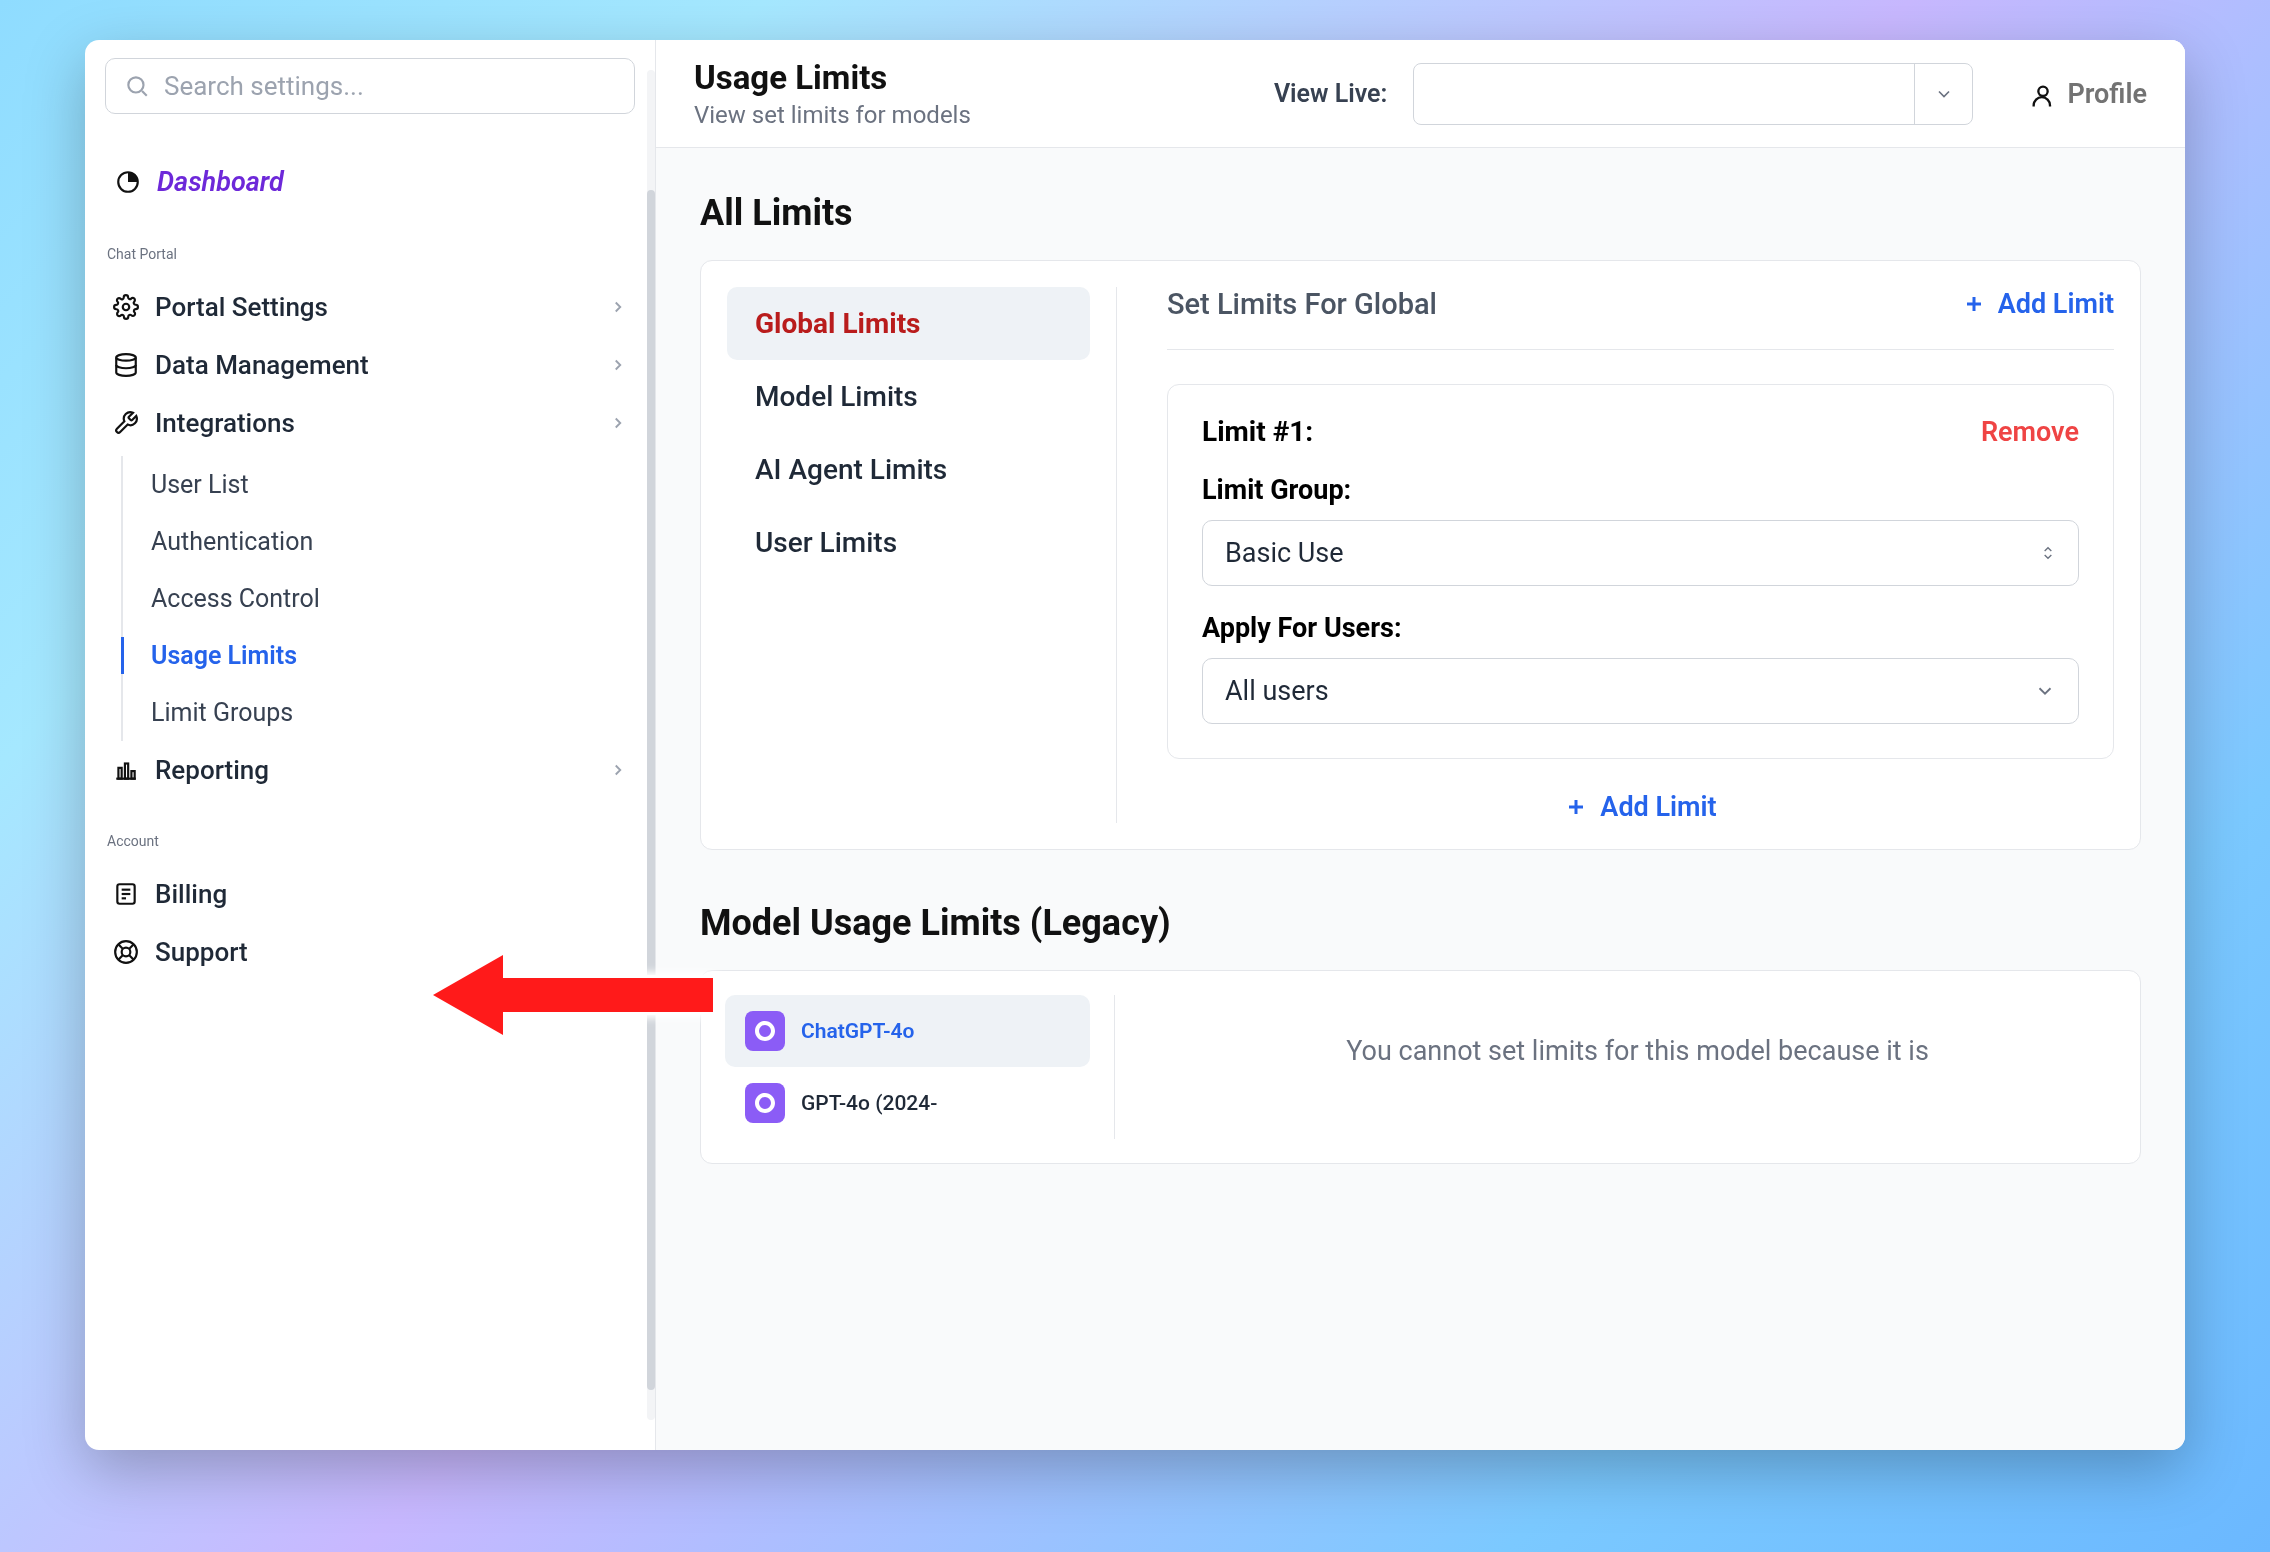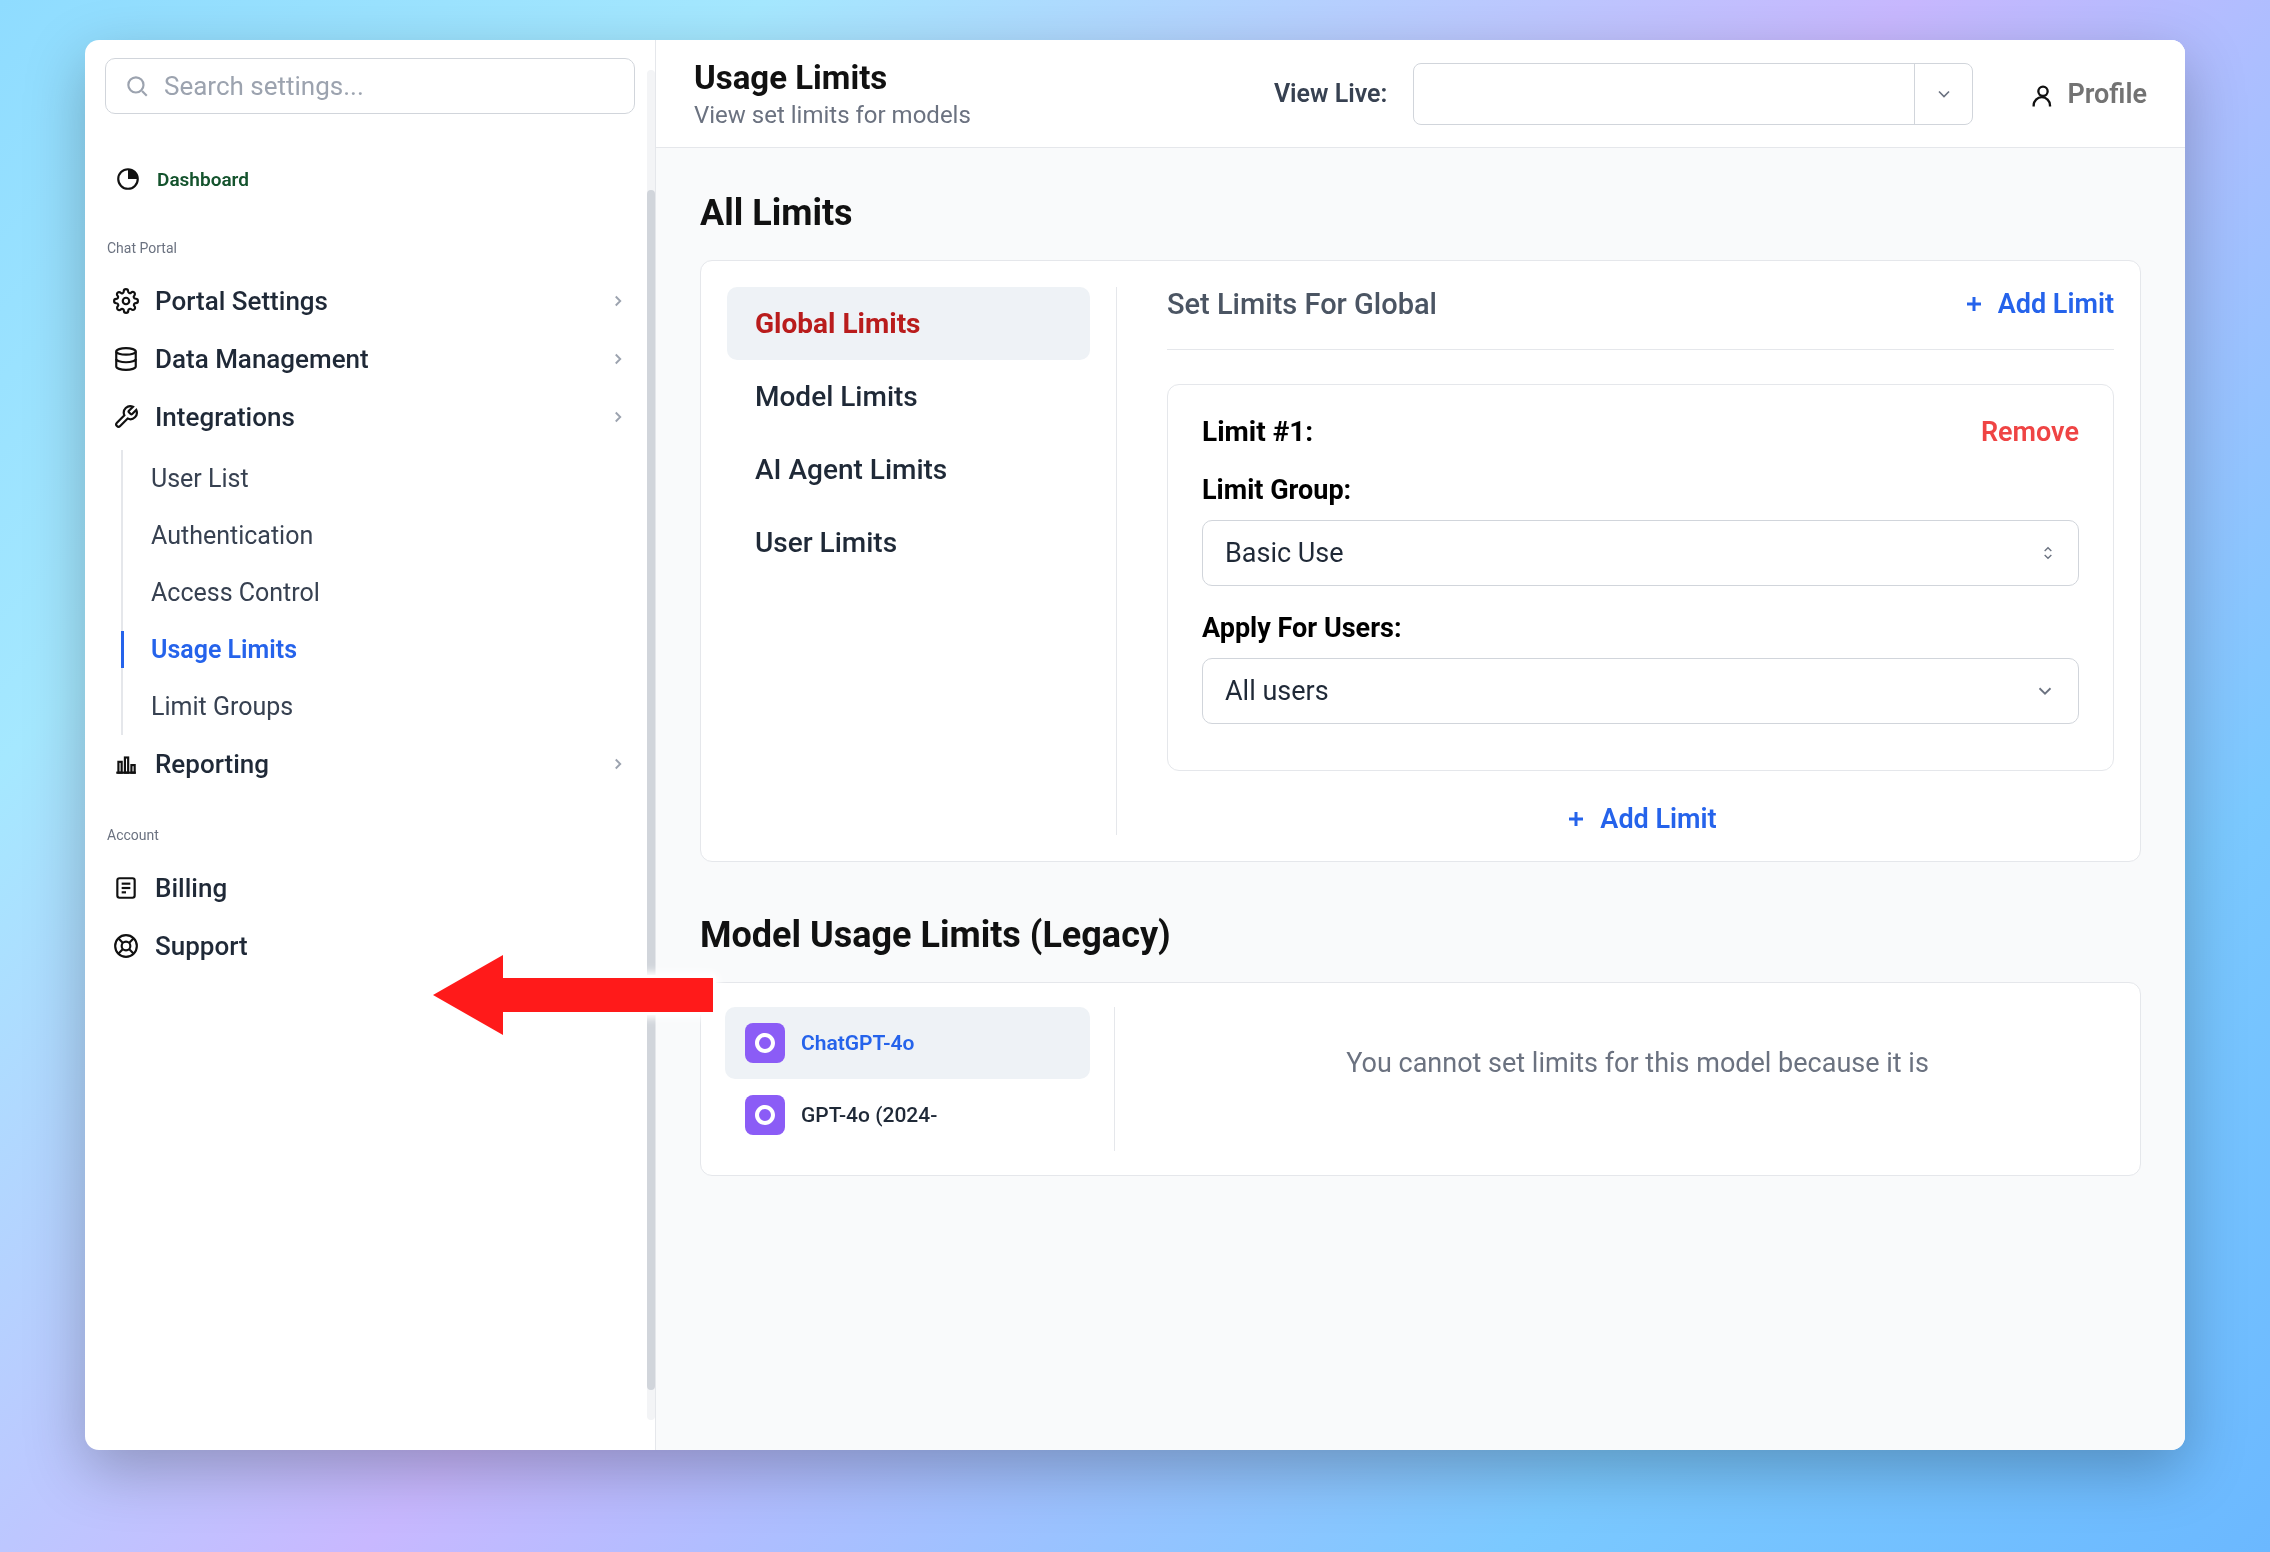--- a/index.html
+++ b/index.html
@@ -43,24 +43,25 @@
   flex: 1;
   background: transparent;
 }
 .search-box input::placeholder { color: #9ca3af; }
 .nav-top-item {
   display: flex;
   align-items: center;
   gap: 16px;
   padding: 14px 10px;
   margin-top: 38px;
-  font-size: 19px;
+  font-size: 27px;
   font-weight: 600;
-  color: #14532d;
-  cursor: pointer;
+  color: #6d28d9;
+  cursor: pointer;
+  font-style: italic;
 }
 .nav-section-label {
   font-size: 14px;
   color: #6b7280;
   padding: 34px 0 16px 2px;
 }
 .nav-item {
   display: flex;
   align-items: center;
   gap: 16px;
@@ -490,21 +491,21 @@
             <div class="select-box">
               <span>Basic Use</span>
               <span class="icon">
                 <svg width="16" height="20" viewBox="0 0 24 24" fill="none" stroke="#6b7280" stroke-width="2">
                     <polyline points="7 9 12 4 17 9"></polyline>
                     <polyline points="7 15 12 20 17 15"></polyline>
                   </svg>
               </span>
             </div>
             <div class="field-label">Apply For Users:</div>
-            <div class="select-box" style="margin-bottom:16px">
+            <div class="select-box" style="margin-bottom:4px">
               <span>All users</span>
               <span class="icon">
                 <svg width="22" height="22" viewBox="0 0 24 24" fill="none" stroke="#6b7280" stroke-width="2">
                     <polyline points="6 9 12 15 18 9"></polyline>
                   </svg>
               </span>
             </div>
           </div>
 
           <div class="add-limit-center">

